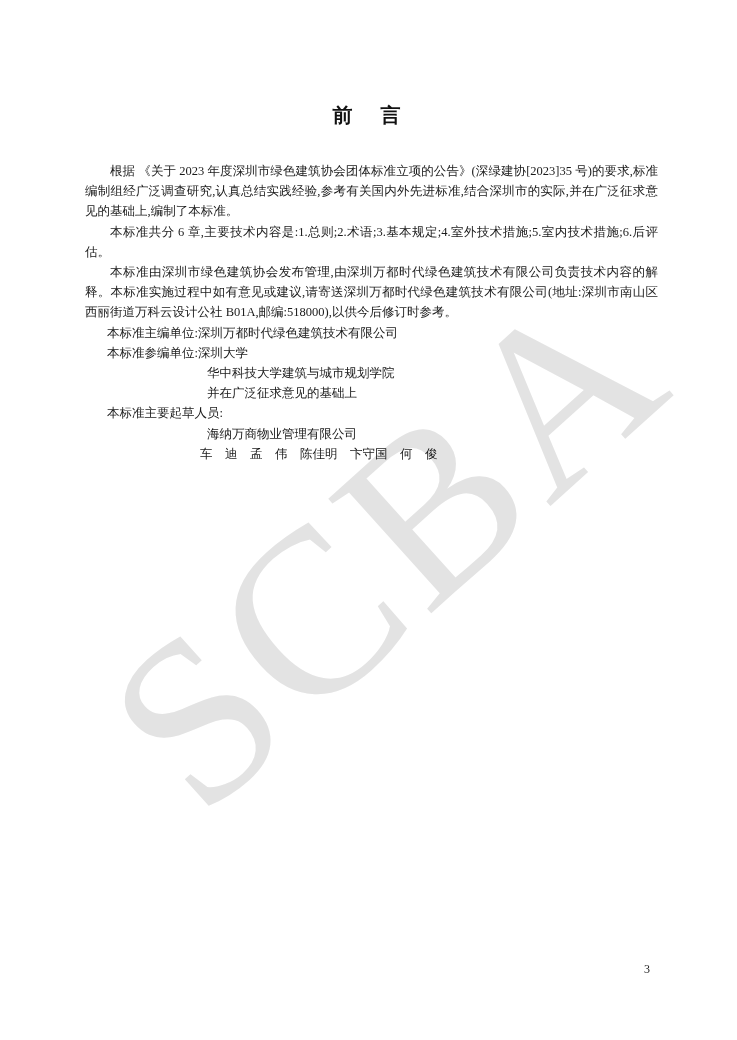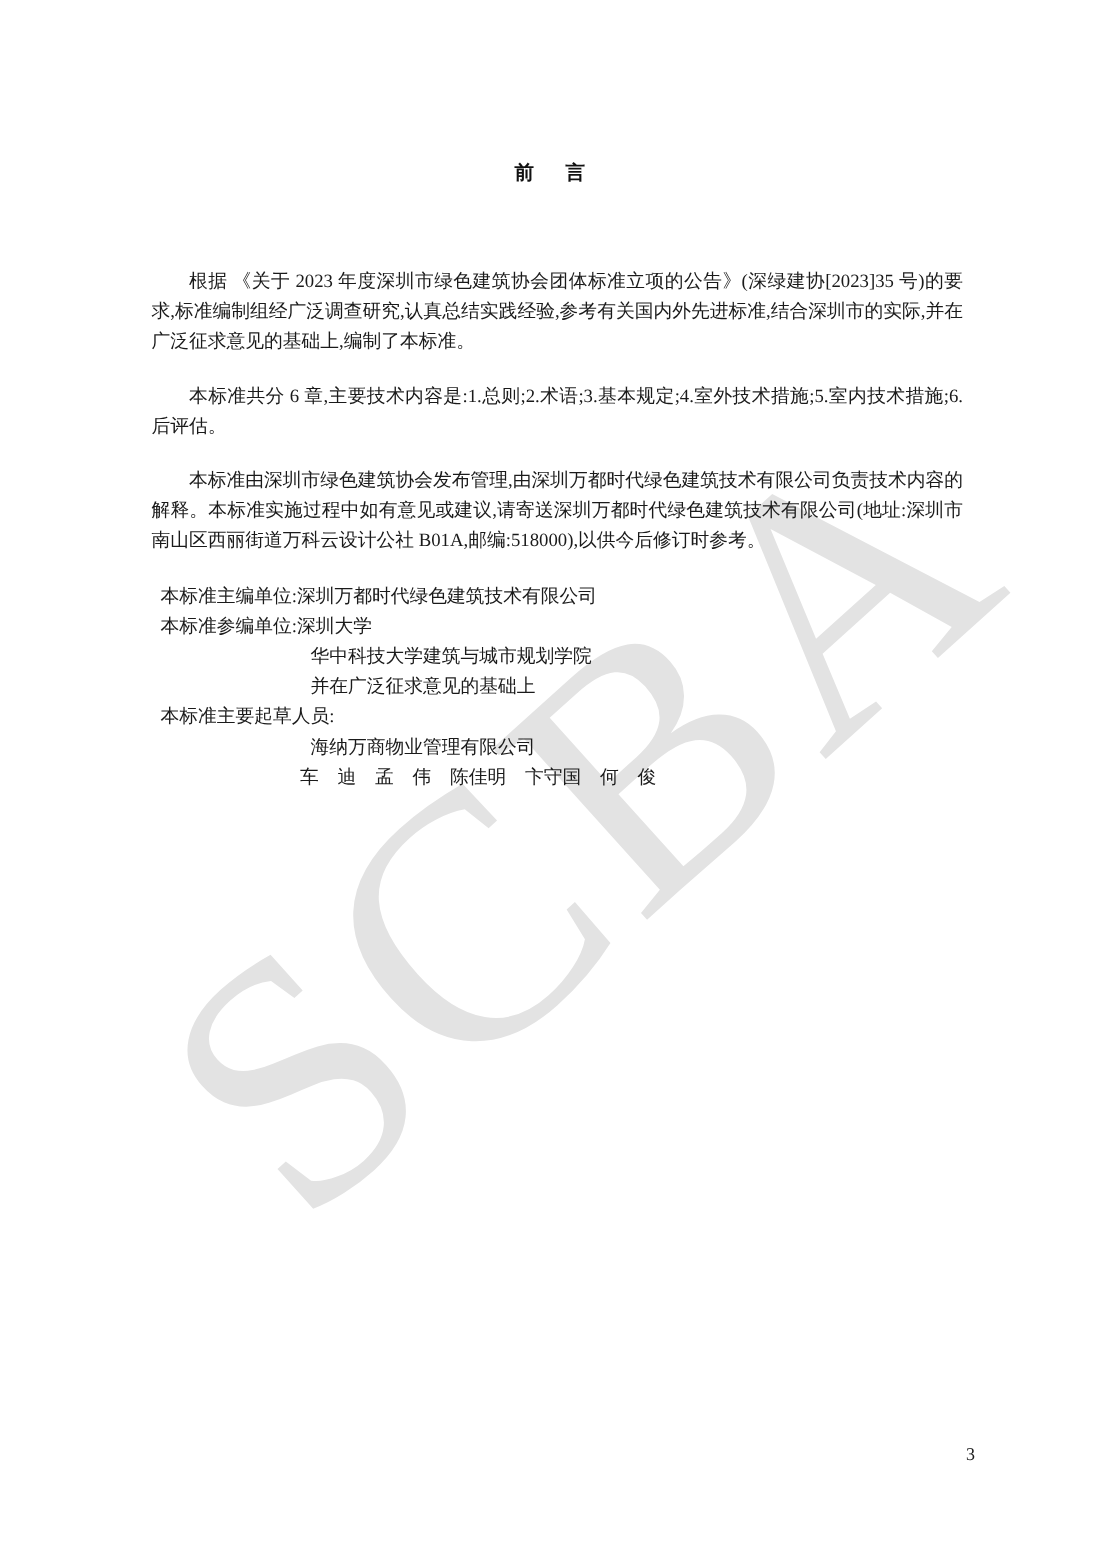--- a/index.html
+++ b/index.html
@@ -27,37 +27,37 @@
   }
   .doc-title {
     position: absolute;
     top: 102px;
     left: 0;
     width: 100%;
     margin: 0;
     text-align: center;
     font-family: "Liberation Sans", "DejaVu Sans", sans-serif;
     font-weight: 700;
-    font-size: 13px;
+    font-size: 20px;
     line-height: 26px;
     letter-spacing: 4px;
     color: #111;
     z-index: 1;
   }
   .content {
     position: absolute;
     left: 85px;
     top: 161px;
     width: 573px;
     font-size: 12.5px;
     line-height: 20.2px;
     z-index: 1;
   }
   .para {
-    margin: 16px;
+    margin: 0;
     text-indent: 25px;
     text-align: justify;
   }
   .row { padding-left: 22px; }
   .row.cont { padding-left: 122px; }
   .row.names { padding-left: 115px; white-space: pre; }
   .page-number {
     position: absolute;
     left: 644px;
     top: 962px;

